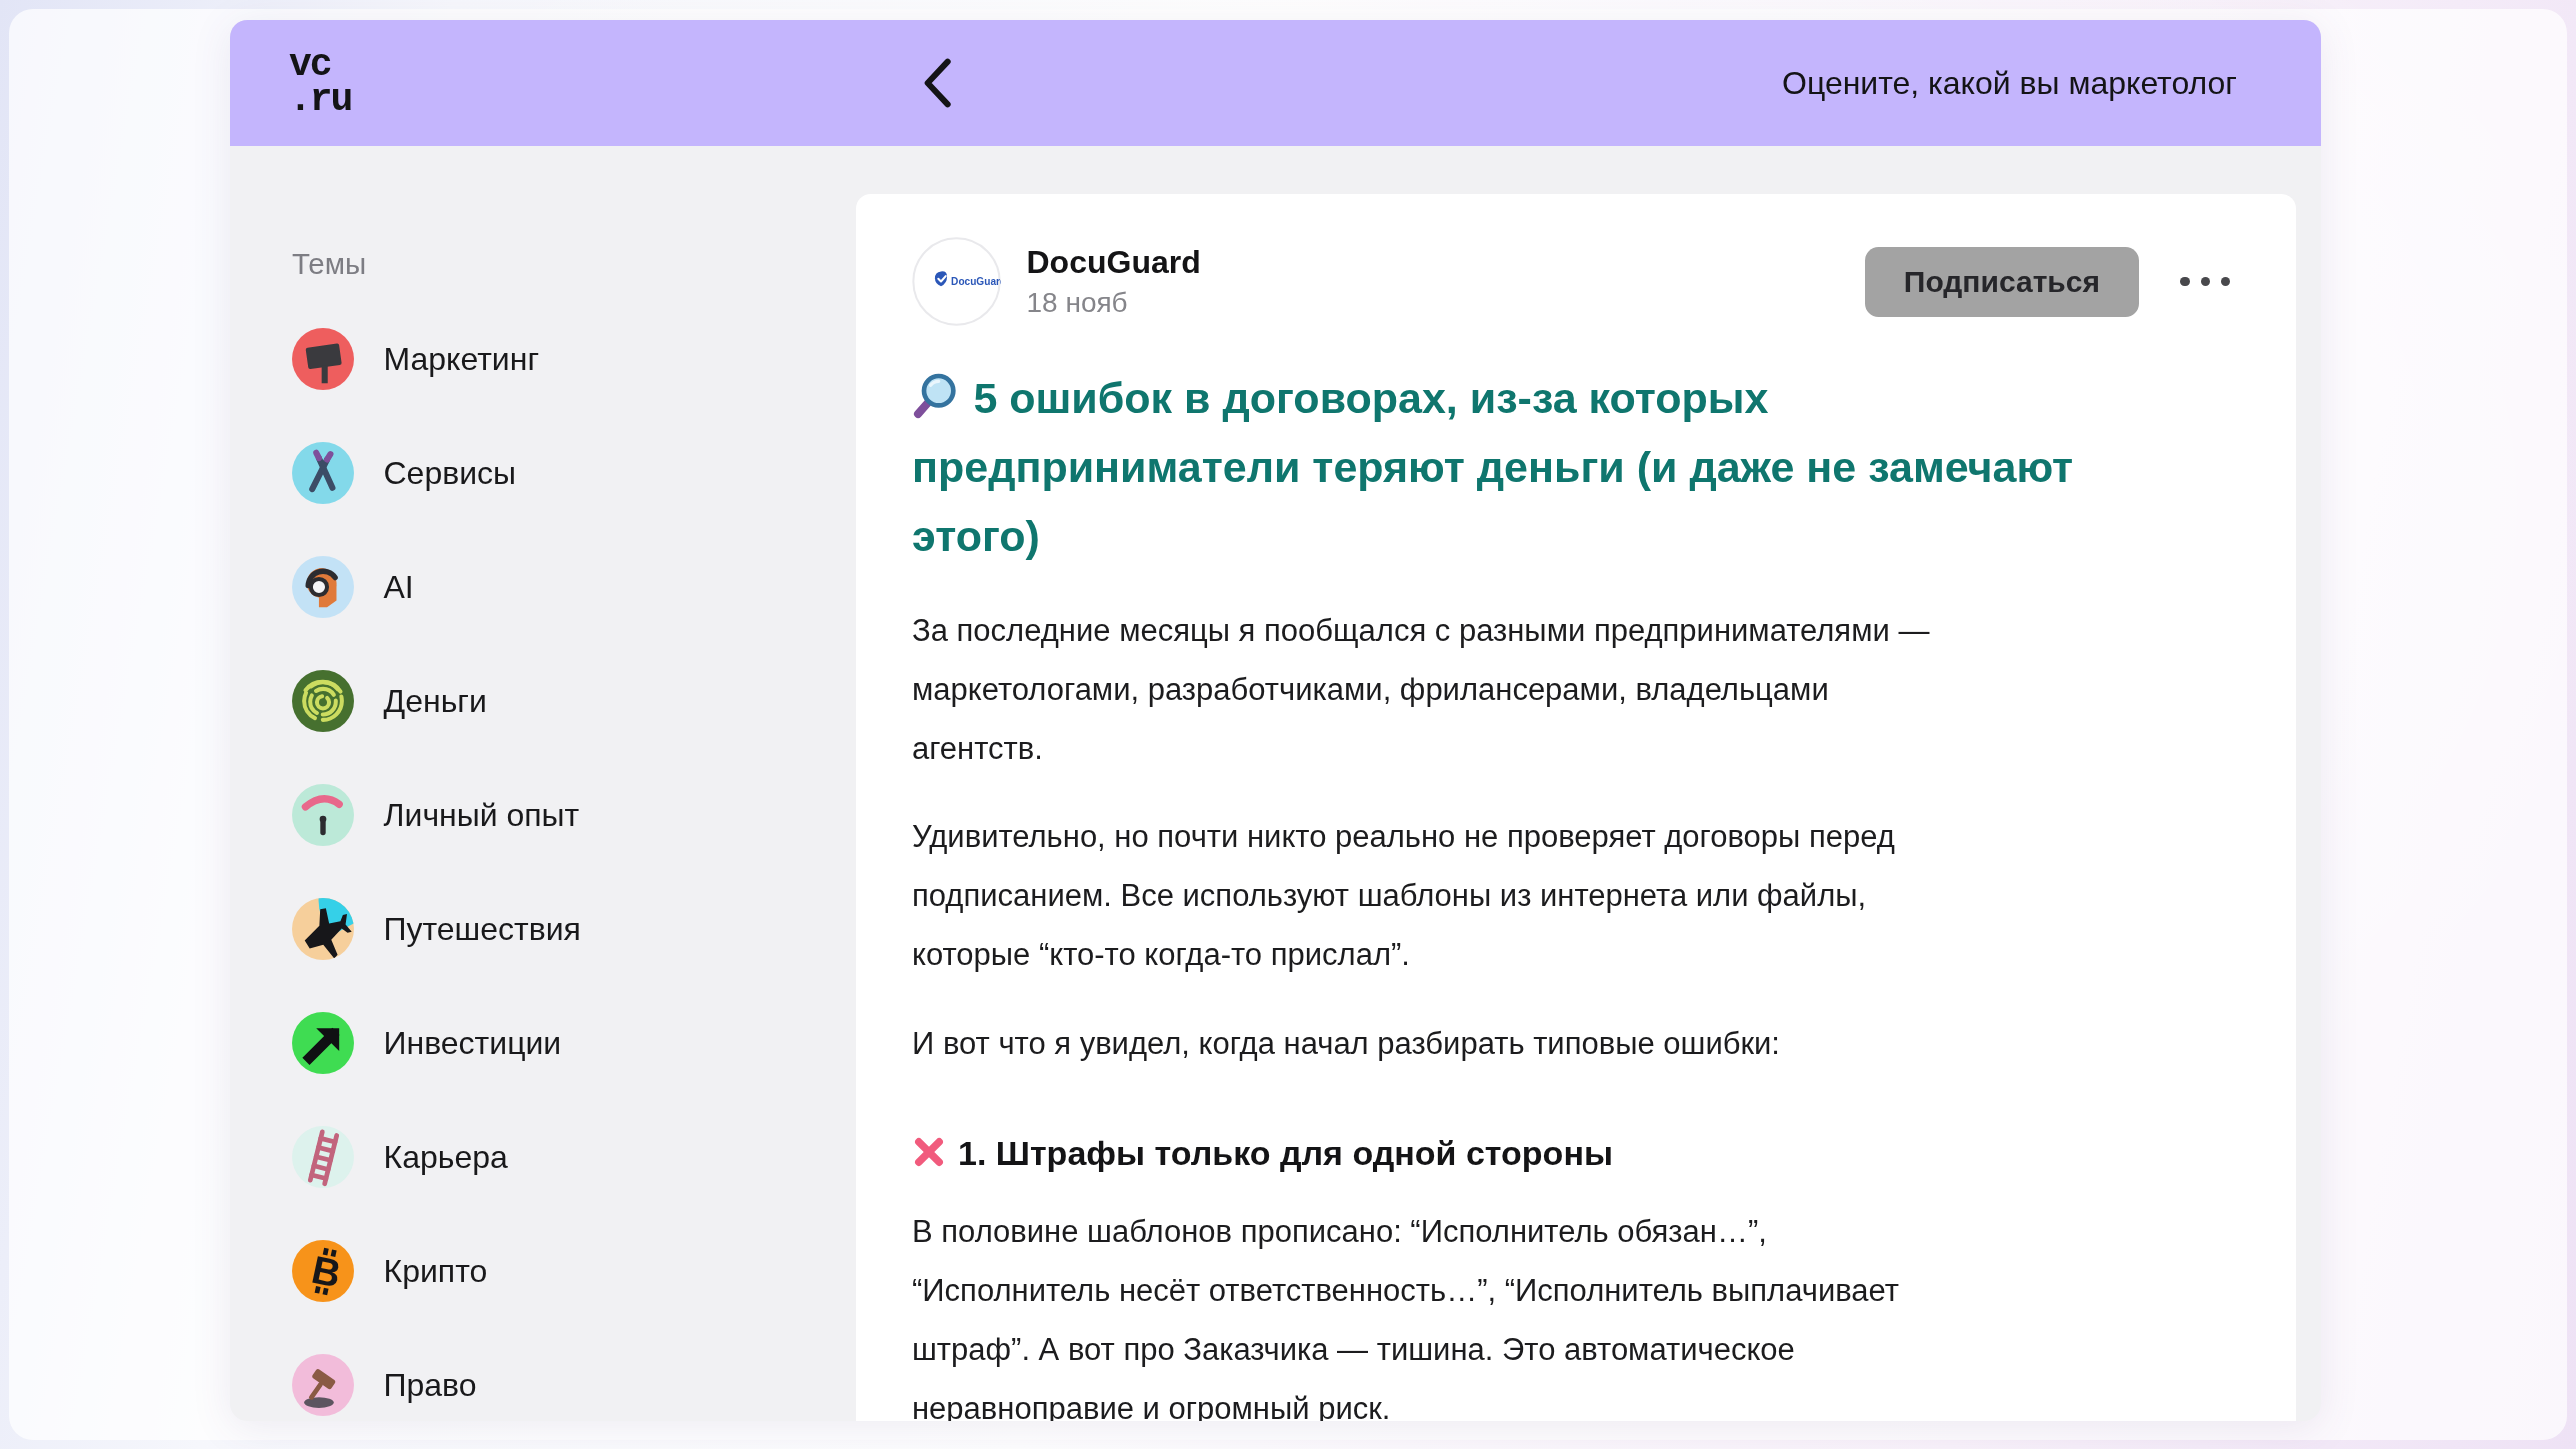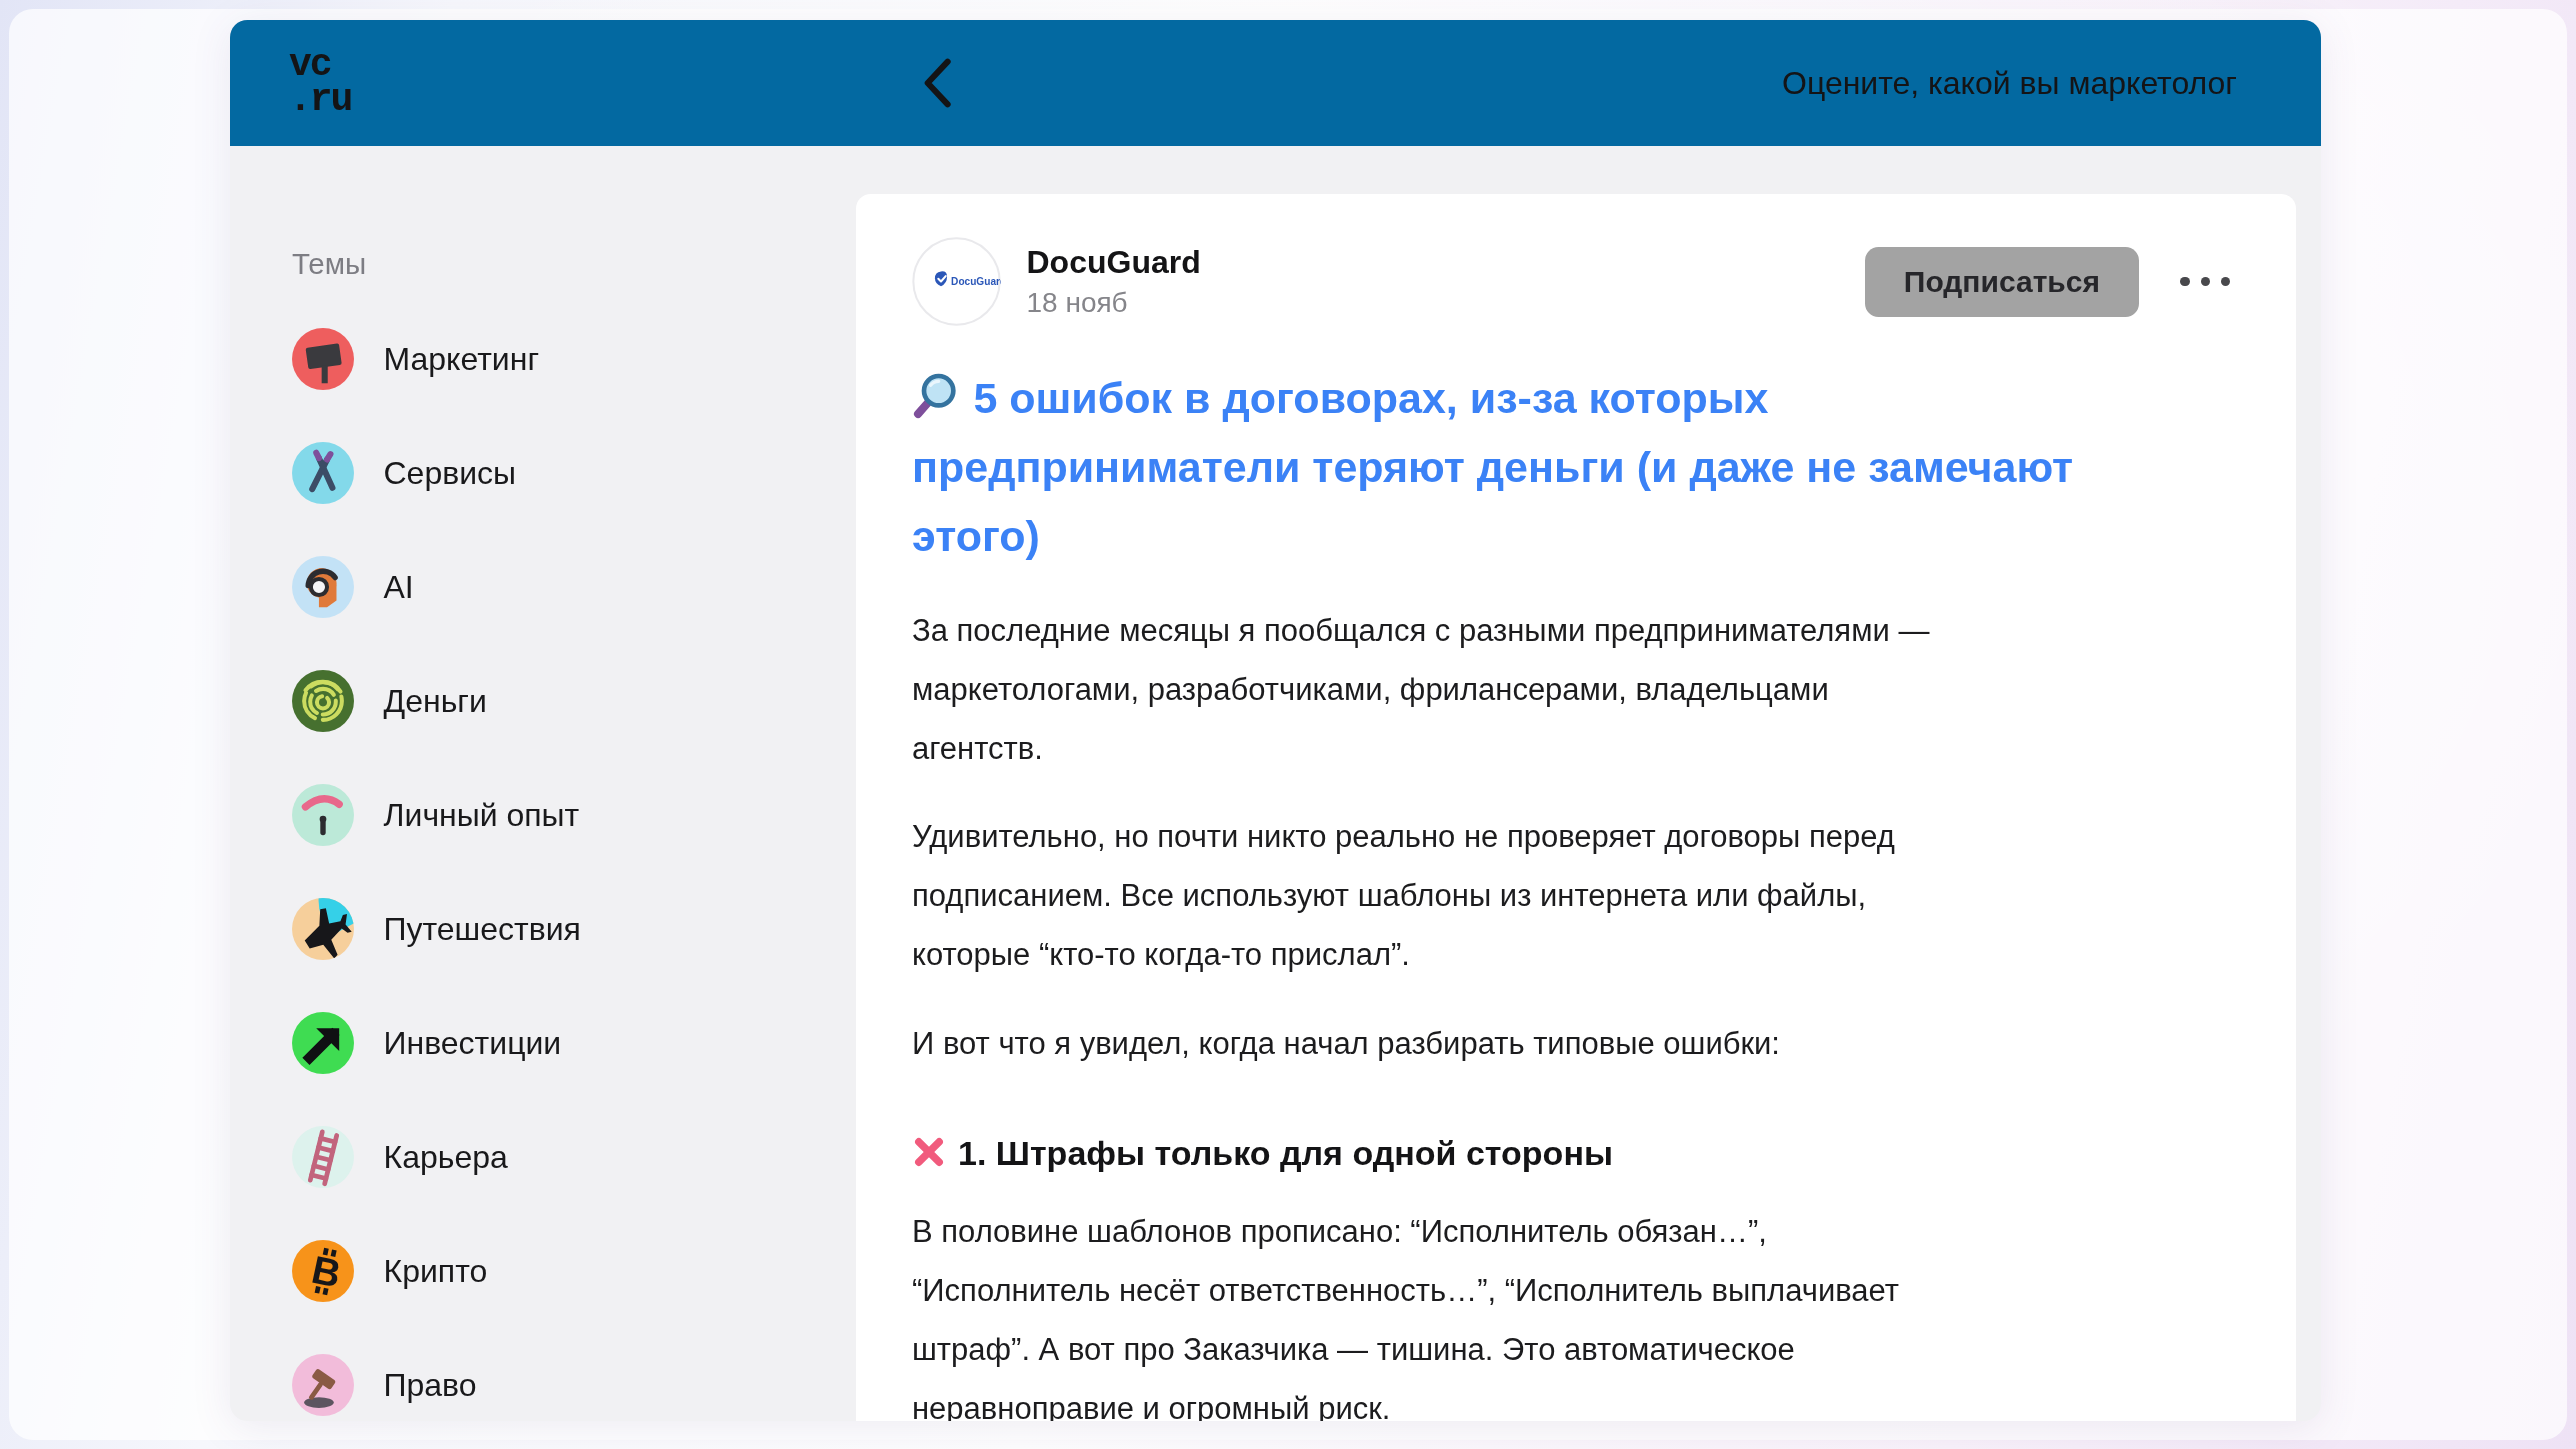--- a/index.html
+++ b/index.html
@@ -17,21 +17,21 @@
   .underlay{
     position:absolute;left:9.4px;top:9.4px;right:9.4px;bottom:9.4px;
     background:rgba(255,255,255,.72);border-radius:24px;
   }
   .app{
     position:absolute;left:230px;top:20px;width:2091px;height:1401px;
     border-radius:17.4px;overflow:hidden;background:#f1f1f3;
     box-shadow:0 6.7px 40px rgba(90,70,130,.10);
   }
   
-  .header{position:relative;height:126px;background:#0369a1;}
+  .header{position:relative;height:126px;background:#c4b5fd;}
   .logo{
     position:absolute;left:59px;top:50%;transform:translateY(-50%);
     font-family:"Liberation Mono","DejaVu Sans Mono",monospace;
     font-weight:700;font-size:38px;line-height:.92;color:#141416;letter-spacing:-2px;
     white-space:pre-line;cursor:pointer;
   }
   .back{position:absolute;left:688px;top:50%;transform:translateY(-50%);width:38px;height:56px;cursor:pointer;}
   .promo{
     position:absolute;right:84px;top:50%;transform:translateY(-50%);
     font-size:32px;font-weight:400;color:#141416;cursor:pointer;
@@ -57,21 +57,21 @@
   .author-date{font-size:28px;color:#85858a;margin-top:6.7px;}
   .spacer{flex:1;}
   .subscribe-btn{
     height:70px;padding:0 39px;border:none;border-radius:13.4px;background:#a3a3a3;
     font-family:"Liberation Sans",sans-serif;font-size:30px;font-weight:700;color:#26262a;cursor:pointer;
   }
   .more-btn{display:flex;align-items:center;margin-left:32px;cursor:pointer;padding:13.4px 4px;}
   .more-btn i{display:block;width:9.4px;height:9.4px;border-radius:50%;background:#48484c;margin:0 5.4px;}
   
   .title{
-    margin-top:38px;font-size:43px;font-weight:700;color:#3b82f6;line-height:69px;
+    margin-top:38px;font-size:43px;font-weight:700;color:#0f766e;line-height:69px;
   }
   .title .t-text{white-space:pre-line;vertical-align:baseline;}
   .emoji-svg{vertical-align:-6.7px;margin-right:13.4px;}
   .para{font-size:31px;line-height:59px;color:#1c1c1e;margin:29.5px 0 0 0;white-space:pre-line;}
   .h2{margin:60px 0 0 0;font-size:34px;font-weight:700;color:#141416;line-height:40px;}
   .h2 .emoji-svg{vertical-align:-4px;margin-right:12px;}
 </style>
 </head>
 <body>
 

